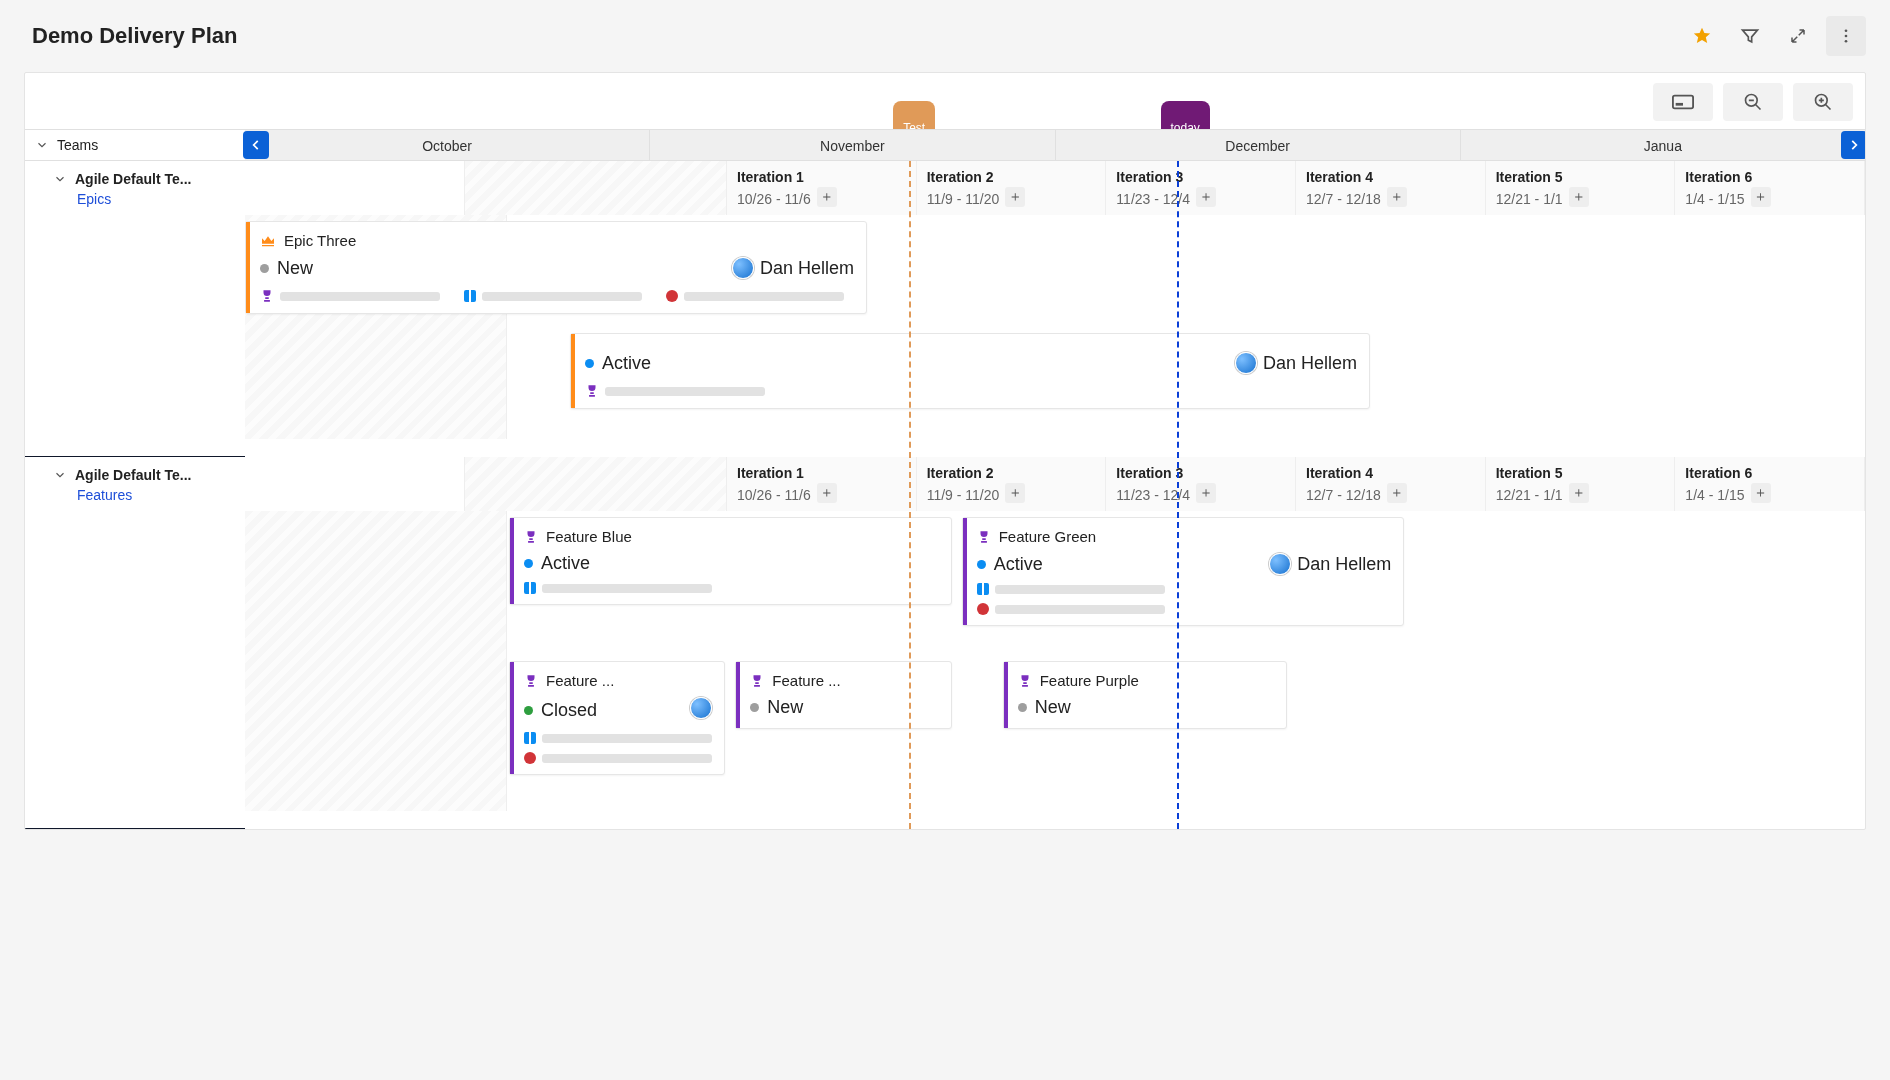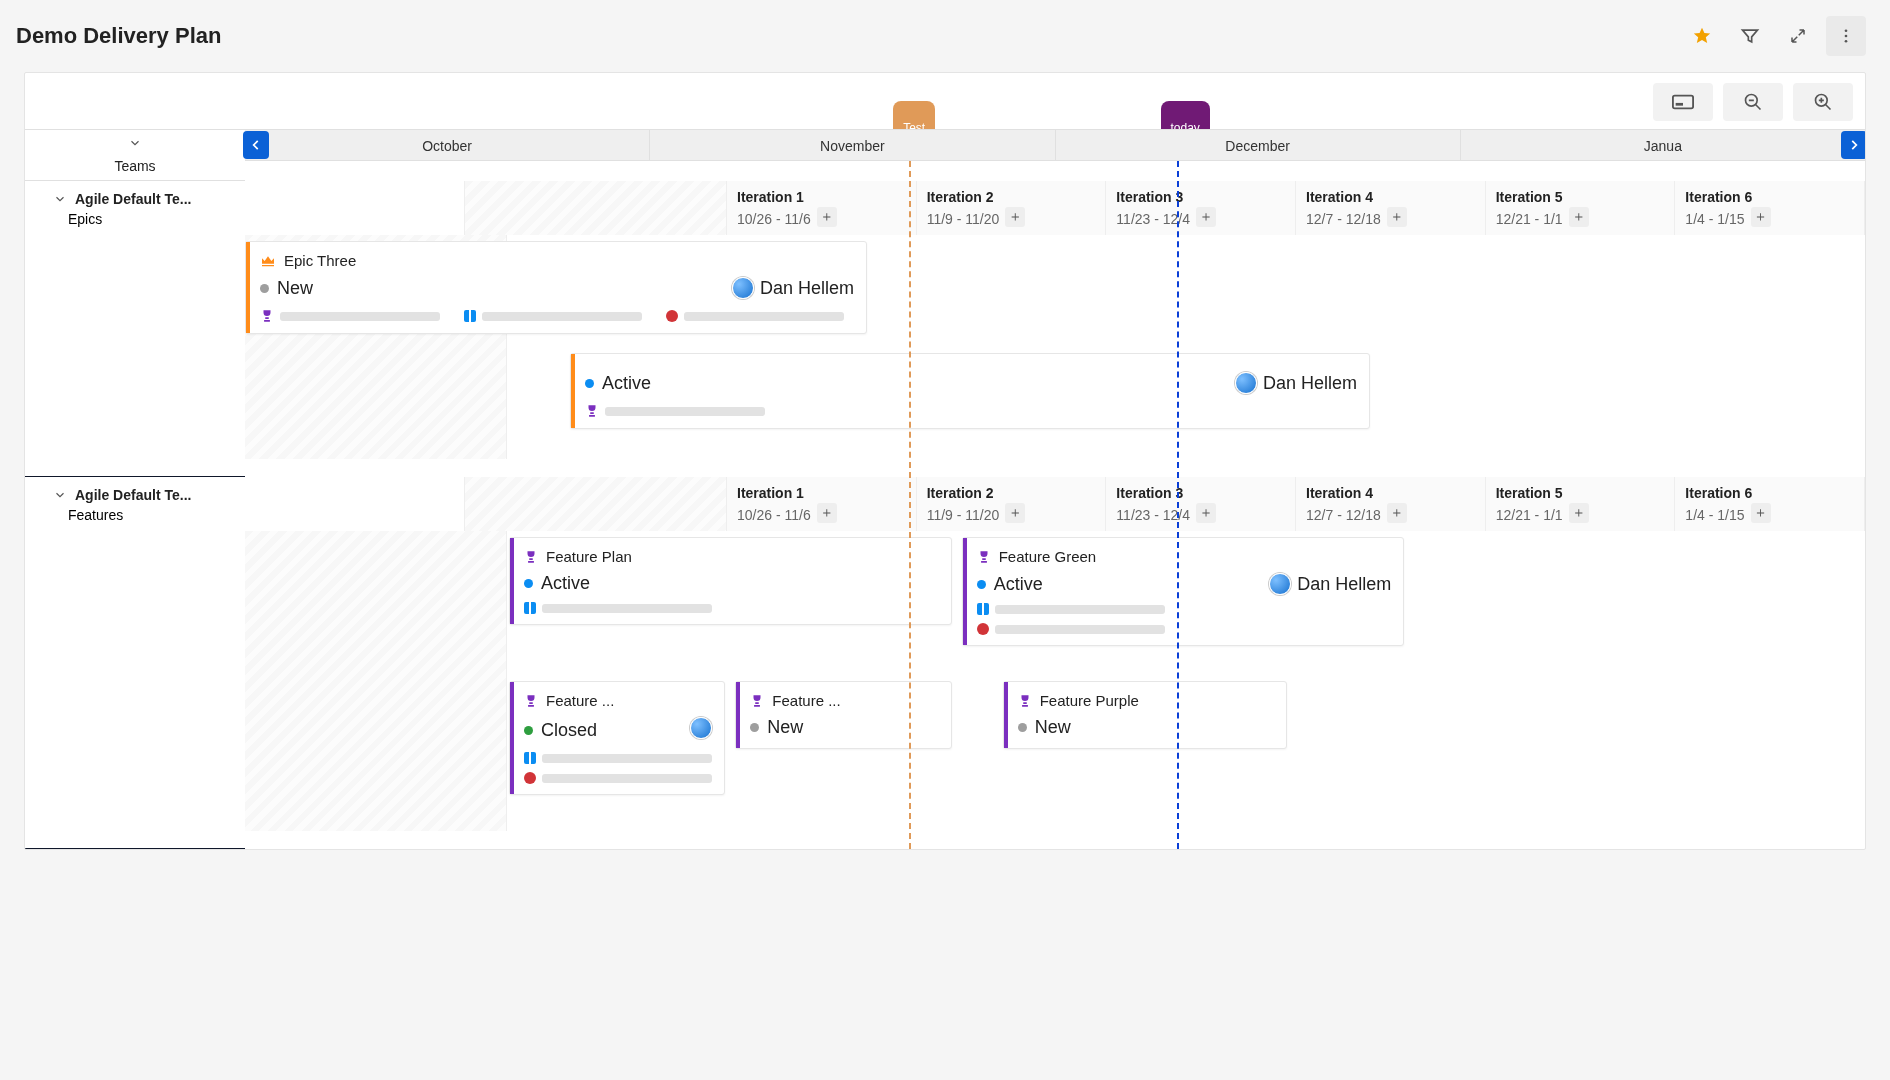--- a/index.html
+++ b/index.html
@@ -1,21 +1,21 @@
 <!DOCTYPE html>
 <html><head>
 <meta charset="utf-8">
 <style>
   * { box-sizing: border-box; margin: 0; padding: 0; font-family: "Segoe UI", Arial, sans-serif; }
   body { background: #f5f5f5; color: #222; font-size: 14px; }
 
   
   .header {
     display: flex; align-items: center; justify-content: space-between;
-    padding: 16px 24px 8px 16px;
+    padding: 16px 24px 8px 32px;
   }
   .header h1 { font-size: 22px; font-weight: 600; }
   .header-actions { display: flex; gap: 8px; align-items: center; }
   .icon-btn {
     width: 40px; height: 40px; display: flex; align-items: center; justify-content: center;
     border: none; background: transparent; cursor: pointer; border-radius: 4px;
   }
   .icon-btn.active { background: #eaeaea; }
 
   
@@ -32,21 +32,21 @@
   }
 
   
   .timeline-wrap { position: relative; }
   .left-col { width: 220px; flex: 0 0 220px; }
   .row { display: flex; align-items: stretch; }
 
   .teams-cell {
     border-top: 1px solid #e0e0e0; border-bottom: 1px solid #e0e0e0;
     background: #fff; display: flex; align-items: center; gap: 8px;
-    padding: 6px 10px; position: relative; z-index: 3; flex-direction: column;
+    padding: 6px 10px; position: relative; z-index: 3;
   }
   .teams-cell .chev { color: #555; }
 
   .months-track {
     flex: 1; position: relative; height: 32px;
     border-top: 1px solid #e0e0e0; border-bottom: 1px solid #e0e0e0;
     background: #efefef;
     display: flex;
   }
   .month { flex: 1; text-align: center; line-height: 32px; color: #333; }
@@ -75,21 +75,21 @@
   }
   .vline.test  { border-color: #e09a58; }
   .vline.today { border-color: #0b3fd6; }
 
   
   .lane-title {
     padding: 10px 12px 8px 28px; border-bottom: 1px solid #0f172a; background:#fff;
     position: relative; z-index:2;
   }
   .lane-title .name { font-weight: 600; display: flex; align-items: center; gap: 8px; }
-  .lane-title .backlog { color: #000000; margin-left: 15px; margin-top: 4px; cursor:pointer; }
+  .lane-title .backlog { color: #1d4ed8; margin-left: 24px; margin-top: 4px; cursor:pointer; }
 
   
   .iter-row { display: flex; }
   .iter-spacer { width: 220px; flex: 0 0 220px; border-right: 1px solid #eee; }
   .iter-track { flex: 1; display: flex; }
   .iter-pre { flex: 0 0 262px; background: repeating-linear-gradient(135deg,#f7f7f7 0 6px,#fcfcfc 6px 12px); border-right:1px solid #eee; }
   .iter-cell {
     flex: 1; padding: 8px 10px 8px 10px; border-right: 1px solid #eee;
     background: #fafafa;
   }
@@ -413,21 +413,21 @@
           <div class="card-track" id="track-1" style="height:300px">
             <div class="epic-spacer" style="position:absolute;left:0;top:0;bottom:0;width:262px;border-right:1px solid #eee"></div>
           <div class="card" style="left: 264px; width: 442.667px; top: 6px;">
                   <div class="bar purple"></div>
                   <div class="card-title">
                     <span>
                       <svg width="14" height="14" viewBox="0 0 24 24">
                         <path fill="#7b2fbf" d="M6 2h12v4a6 6 0 01-12 0zM9 14h6v3H9zM7 19h10v3H7z"></path>
                       </svg>
                     </span>
-      <span>Feature Plan</span>
+      <span>Feature Blue</span>
                   </div>
     <div class="card-row">
                     <span class="state-dot dot-blue"></span>
                     <span>Active</span>
                   </div>
                   <div style="margin-top:8px">
                     <span class="rollup">
     <span class="ri ri-book"></span>
     <span class="pbar" style="width:170px"><span class="fill blue" style="width:32%"></span></span>
   </span>

